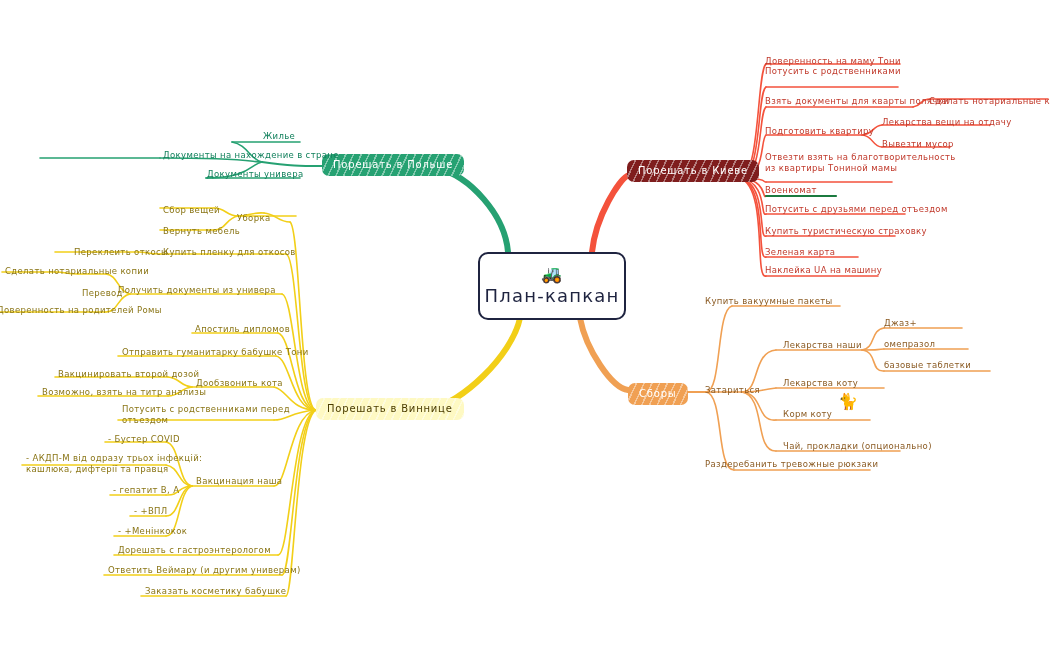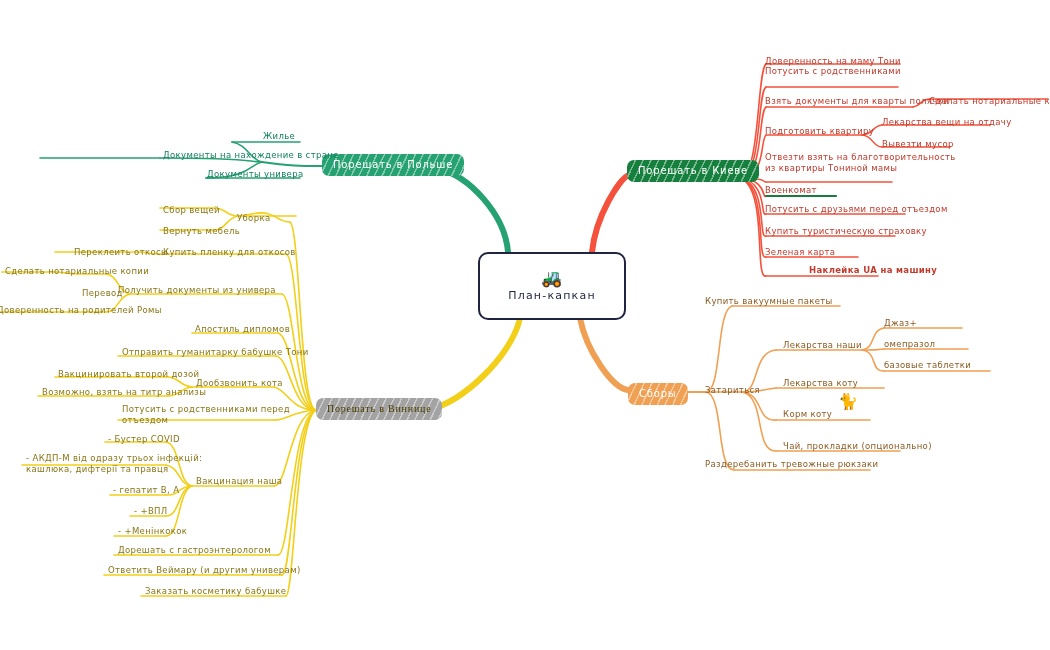--- a/index.html
+++ b/index.html
@@ -17,30 +17,30 @@
   .leaf.yellow{color:#8a7516;}
 
   
   .node{position:absolute;border-radius:7px;padding:5px 11px 6px 11px;
         font-size:10px;letter-spacing:.8px;color:#ffffff;white-space:nowrap;
         box-sizing:border-box;}
   .node .hatch{position:absolute;inset:0;border-radius:7px;opacity:.5;
         background:repeating-linear-gradient(115deg,rgba(255,255,255,.85) 0 1.5px,rgba(255,255,255,0) 1.5px 7px);}
   .node span.lbl{position:relative;z-index:2;}
   .node.n-green{background:#26a172;}
-  .node.n-red{background:#15803d;}
+  .node.n-red{background:#7f1d1d;}
   .node.n-orange{background:#f0a053;}
-  .node.n-yellow{background:#a3a3a3;color:#4a3c00;font-family:Liberation Serif, serif;}
+  .node.n-yellow{background:#fef9c3;color:#4a3c00;}
 
   
   #root{position:absolute;left:478px;top:252px;width:144px;height:64px;
         border:2.5px solid #1f2440;border-radius:10px;background:#ffffff;
         display:flex;flex-direction:column;align-items:center;justify-content:center;}
   #root .emoji{font-size:17px;line-height:17px;margin-bottom:2px;}
-  #root .title{font-size:11px;letter-spacing:1.2px;color:#1f2440;}
+  #root .title{font-size:18px;letter-spacing:1.2px;color:#1f2440;}
   .catemoji{position:absolute;font-size:16px;line-height:16px;}
 </style>
 </head>
 <body>
 
 <div id="canvas">
 
   <svg class="links" viewBox="0 0 1050 650" xmlns="http://www.w3.org/2000/svg">
     <g fill="none" stroke-linecap="round">
 
@@ -213,21 +213,21 @@
       <div class="leaf red" style="left: 929px; top: 96px;">Сделать нотариальные копии</div>
       <div class="leaf red" style="left: 765px; top: 126px; text-align: center;">Подготовить квартиру</div>
       <div class="leaf red" style="left: 882px; top: 117px;">Лекарства вещи на отдачу</div>
       <div class="leaf red" style="left: 882px; top: 139px;">Вывезти мусор</div>
       <div class="leaf red" style="left: 765px; top: 152px;">Отвезти взять на благотворительность
 из квартиры Тониной мамы</div>
       <div class="leaf red" style="left: 765px; top: 185px;">Военкомат</div>
       <div class="leaf red" style="left: 765px; top: 204px;">Потусить с друзьями перед отъездом</div>
       <div class="leaf red" style="left: 765px; top: 226px;">Купить туристическую страховку</div>
       <div class="leaf red" style="left: 765px; top: 247px;">Зеленая карта</div>
-      <div class="leaf red" style="left: 809px; top: 265px; font-weight: bold;">Наклейка UA на машину</div>
+      <div class="leaf red" style="left: 765px; top: 265px;">Наклейка UA на машину</div>
       <div class="leaf orange" style="left: 705px; top: 296px;">Купить вакуумные пакеты</div>
       <div class="leaf orange" style="left: 705px; top: 385px;">Затариться</div>
       <div class="leaf orange" style="left: 783px; top: 340px;">Лекарства наши</div>
       <div class="leaf orange" style="left: 884px; top: 318px;">Джаз+</div>
       <div class="leaf orange" style="left: 884px; top: 339px;">омепразол</div>
       <div class="leaf orange" style="left: 884px; top: 360px;">базовые таблетки</div>
       <div class="leaf orange" style="left: 783px; top: 378px;">Лекарства коту</div>
       <div class="leaf orange" style="left: 783px; top: 409px;">Корм коту</div>
       <div class="leaf orange" style="left: 783px; top: 441px;">Чай, прокладки (опционально)</div>
       <div class="leaf orange" style="left: 705px; top: 459px;">Раздеребанить тревожные рюкзаки</div>

